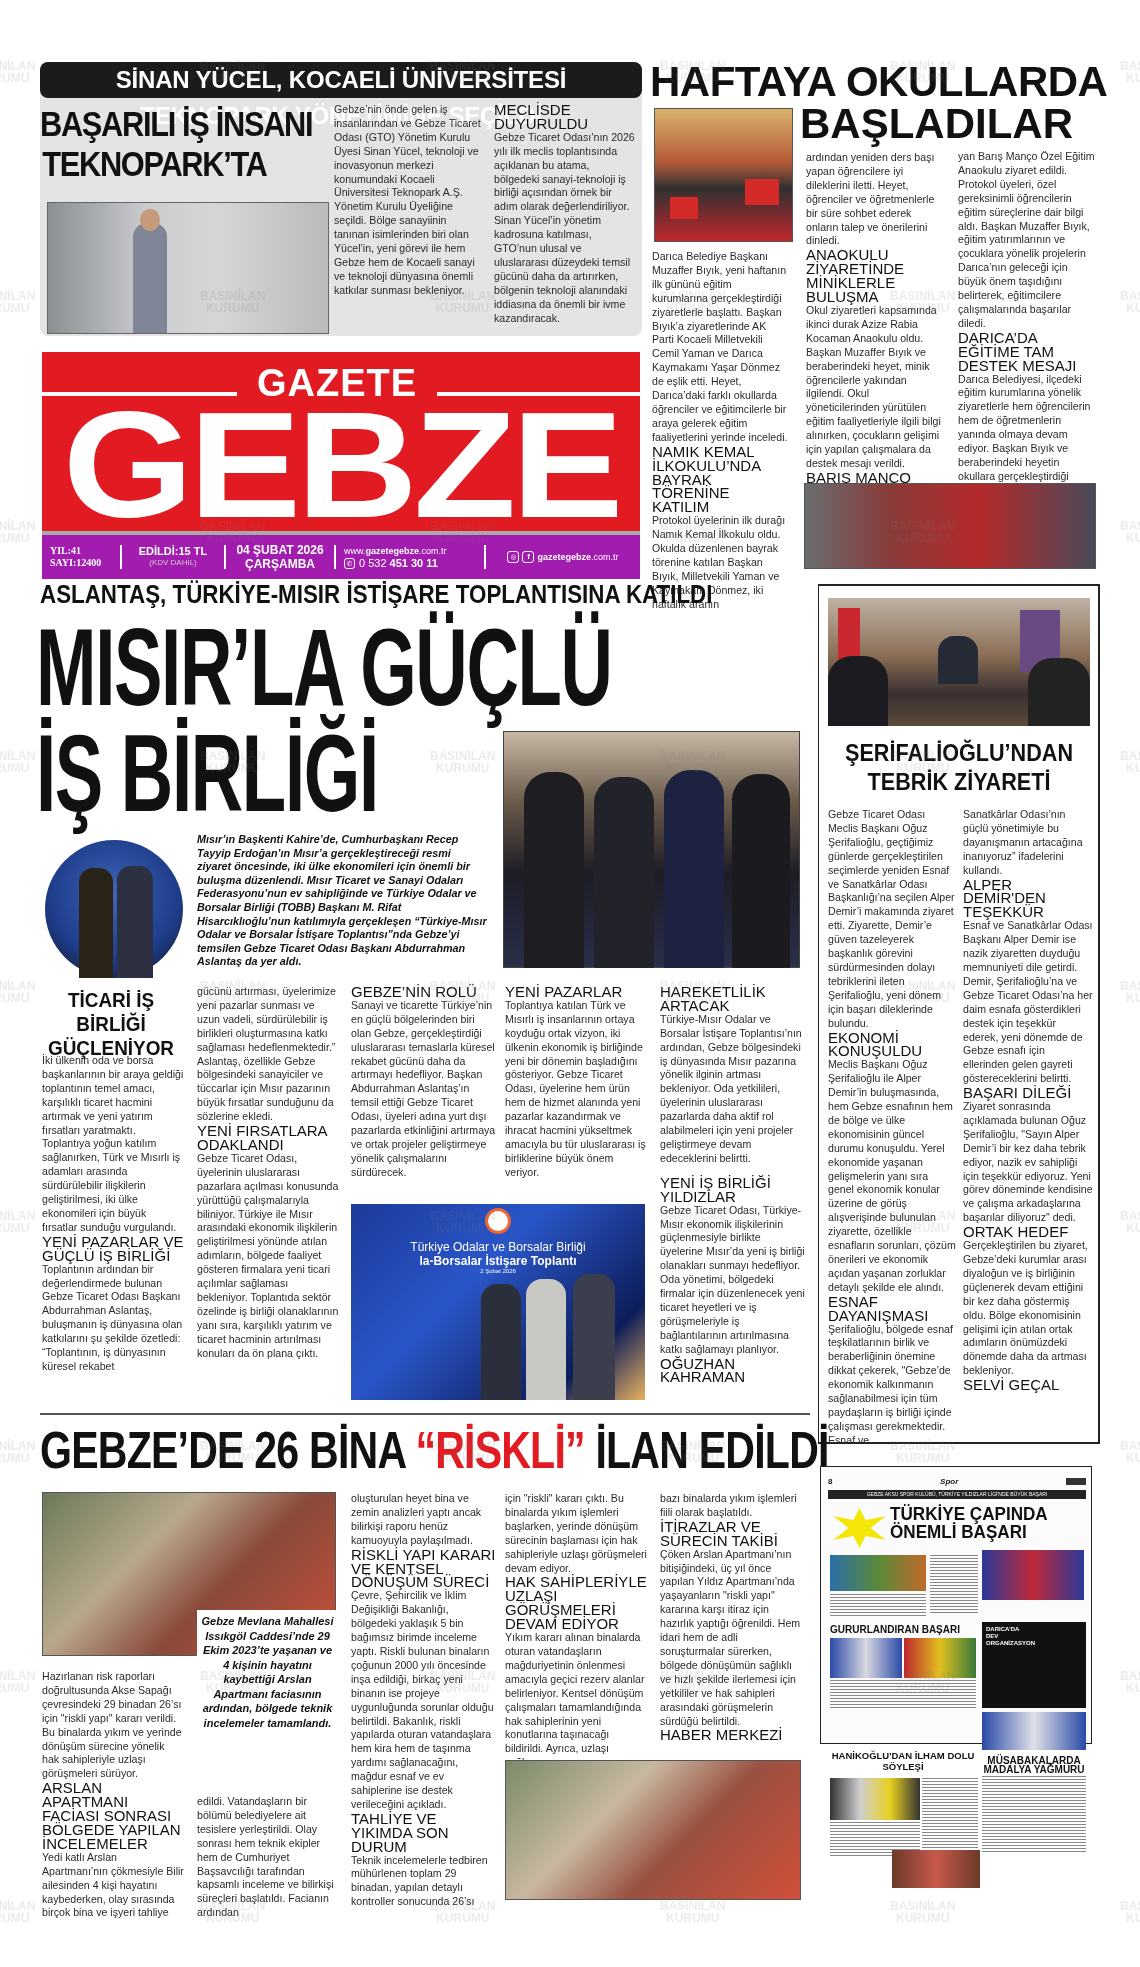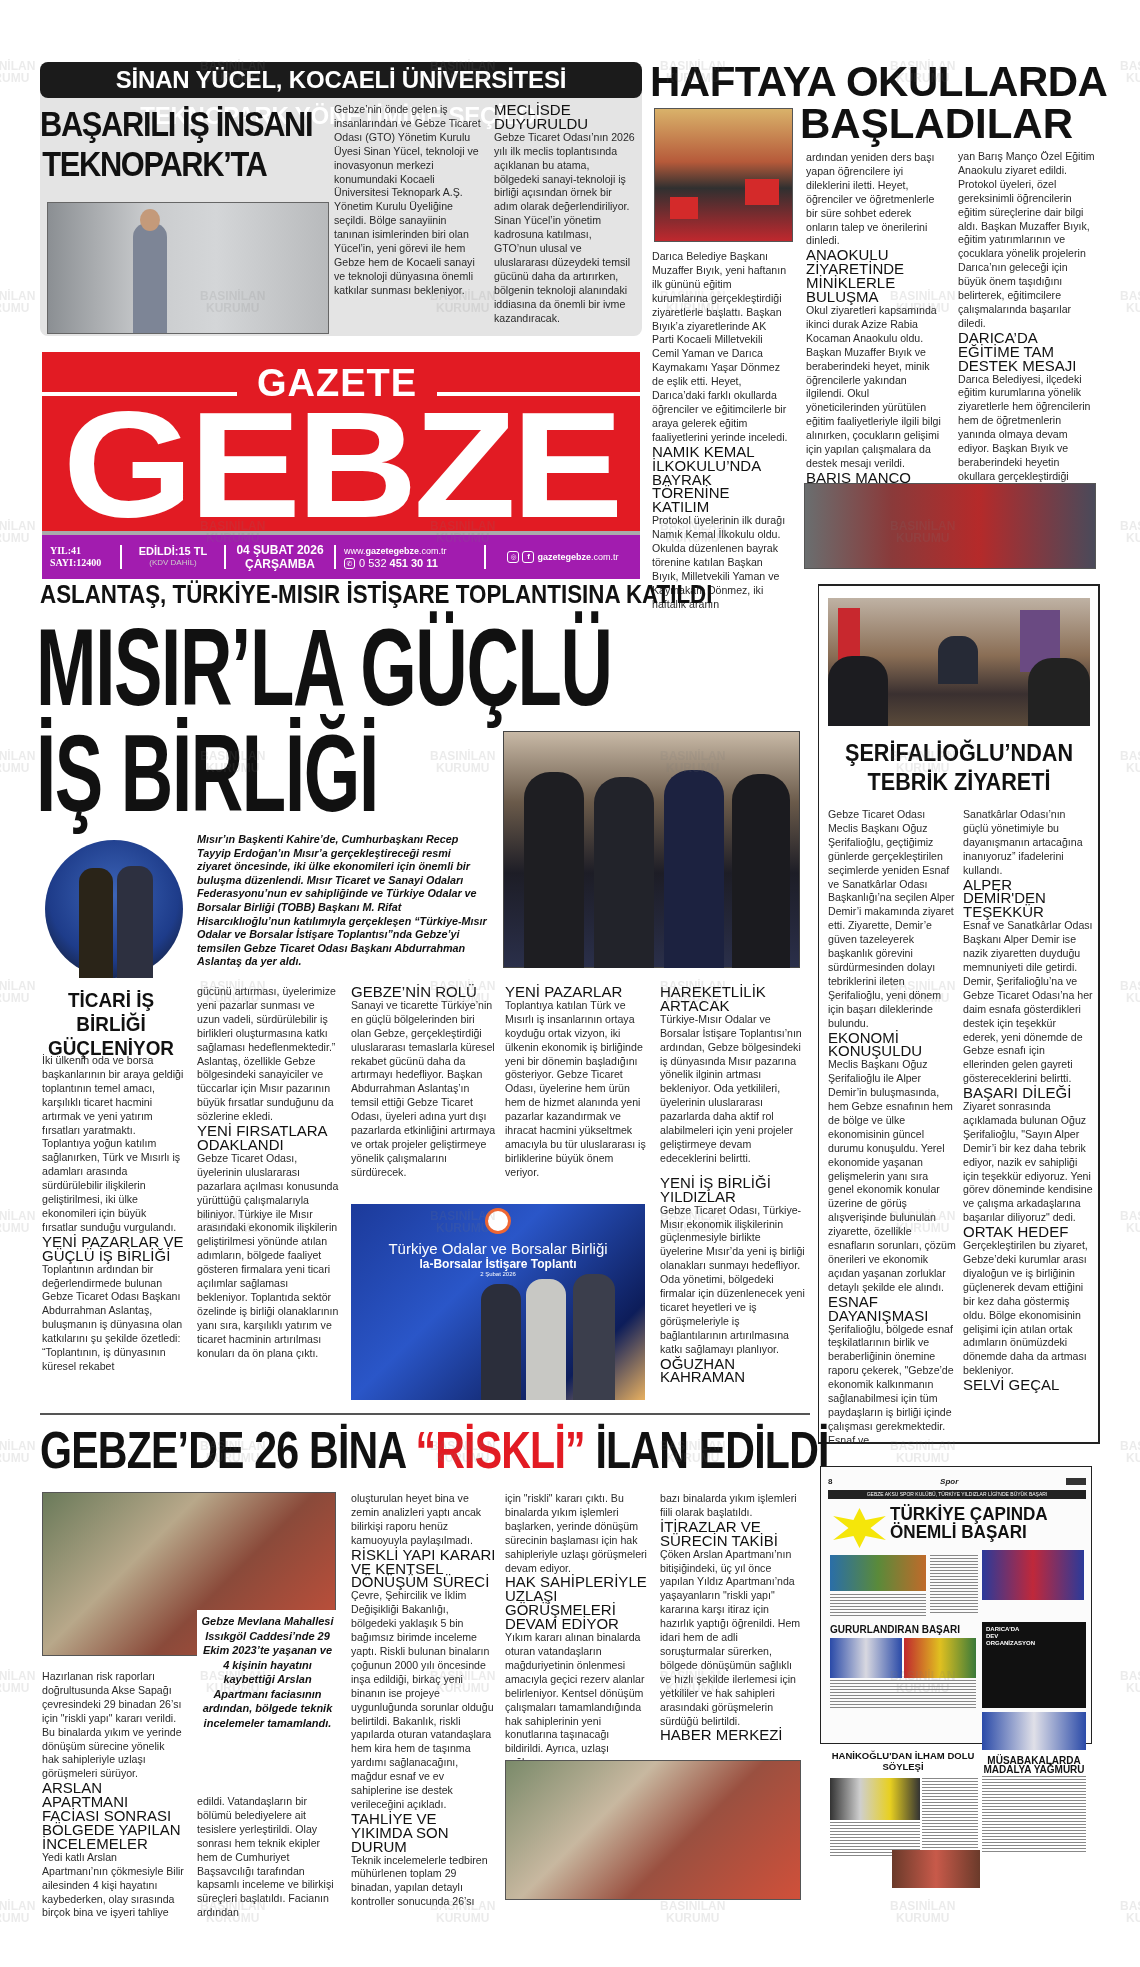--- a/index.html
+++ b/index.html
@@ -188,21 +188,21 @@
   <div class="sub">YENİ FIRSATLARA ODAKLANDI</div>
   <div class="txt">Gebze Ticaret Odası, üyelerinin uluslararası pazarlara açılması konusunda yürüttüğü çalışmalarıyla biliniyor. Türkiye ile Mısır arasındaki ekonomik ilişkilerin geliştirilmesi yönünde atılan adımların, bölgede faaliyet gösteren firmalara yeni ticari açılımlar sağlaması bekleniyor. Toplantıda sektör özelinde iş birliği olanaklarının yanı sıra, karşılıklı yatırım ve ticaret hacminin artırılması konuları da ön plana çıktı.</div>
 </div>
 <div class="abs" id="main-col3">
   <div class="sub">GEBZE’NİN ROLÜ</div>
   <div class="txt">Sanayi ve ticarette Türkiye’nin en güçlü bölgelerinden biri olan Gebze, gerçekleştirdiği uluslararası temaslarla küresel rekabet gücünü daha da artırmayı hedefliyor. Başkan Abdurrahman Aslantaş’ın temsil ettiği Gebze Ticaret Odası, üyeleri adına yurt dışı pazarlarda etkinliğini artırmaya ve ortak projeler geliştirmeye yönelik çalışmalarını sürdürecek.</div>
 </div>
 <div class="abs" id="main-photo2">
   <div style="position:absolute;left:0;top:0;width:294px;text-align:center;color:#fff;">
     <div style="width:26px;height:26px;border-radius:50%;background:#fff;margin:4px auto 6px;border:3px solid #e63;"></div>
-    <div style="font-size:15px;">Türkiye Odalar ve Borsalar Birliği</div>
+    <div style="font-size:12px;">Türkiye Odalar ve Borsalar Birliği</div>
     <div style="font-size:12px;font-weight:bold;">la-Borsalar İstişare Toplantı</div>
     <div style="font-size:6px;">2 Şubat 2026</div>
   </div>
   <div style="position:absolute;left:130px;top:80px;width:40px;height:116px;background:#2b2e3b;border-radius:16px 16px 0 0;"></div>
   <div style="position:absolute;left:175px;top:75px;width:40px;height:121px;background:#c8c8c4;border-radius:16px 16px 0 0;"></div>
   <div style="position:absolute;left:222px;top:70px;width:42px;height:126px;background:#3b3e4c;border-radius:16px 16px 0 0;"></div>
 </div>
 <div class="abs" id="main-col4">
   <div class="sub">YENİ PAZARLAR</div>
   <div class="txt">Toplantıya katılan Türk ve Mısırlı iş insanlarının ortaya koyduğu ortak vizyon, iki ülkenin ekonomik iş birliğinde yeni bir dönemin başladığını gösteriyor. Gebze Ticaret Odası, üyelerine hem ürün hem de hizmet alanında yeni pazarlar kazandırmak ve ihracat hacmini yükseltmek amacıyla bu tür uluslararası iş birliklerine büyük önem veriyor.</div>
@@ -226,21 +226,21 @@
 </div>
 <div class="abs" id="frame-title">
   <div>ŞERİFALİOĞLU’NDAN</div>
   <div>TEBRİK ZİYARETİ</div>
 </div>
 <div class="abs" id="frame-col1">
   <div class="txt">Gebze Ticaret Odası Meclis Başkanı Oğuz Şerifalioğlu, geçtiğimiz günlerde gerçekleştirilen seçimlerde yeniden Esnaf ve Sanatkârlar Odası Başkanlığı’na seçilen Alper Demir’i makamında ziyaret etti. Ziyarette, Demir’e güven tazeleyerek başkanlık görevini sürdürmesinden dolayı tebriklerini ileten Şerifalioğlu, yeni dönem için başarı dileklerinde bulundu.</div>
   <div class="sub">EKONOMİ KONUŞULDU</div>
   <div class="txt">Meclis Başkanı Oğuz Şerifalioğlu ile Alper Demir’in buluşmasında, hem Gebze esnafının hem de bölge ve ülke ekonomisinin güncel durumu konuşuldu. Yerel ekonomide yaşanan gelişmelerin yanı sıra genel ekonomik konular üzerine de görüş alışverişinde bulunulan ziyarette, özellikle esnafların sorunları, çözüm önerileri ve ekonomik açıdan yaşanan zorluklar detaylı şekilde ele alındı.</div>
   <div class="sub">ESNAF DAYANIŞMASI</div>
-  <div class="txt">Şerifalioğlu, bölgede esnaf teşkilatlarının birlik ve beraberliğinin önemine raporu çekerek, "Gebze’de ekonomik kalkınmanın sağlanabilmesi için tüm paydaşların iş birliği içinde çalışması gerekmektedir. Esnaf ve</div>
+  <div class="txt">Şerifalioğlu, bölgede esnaf teşkilatlarının birlik ve beraberliğinin önemine dikkat çekerek, "Gebze’de ekonomik kalkınmanın sağlanabilmesi için tüm paydaşların iş birliği içinde çalışması gerekmektedir. Esnaf ve</div>
 </div>
 <div class="abs" id="frame-col2">
   <div class="txt">Sanatkârlar Odası’nın güçlü yönetimiyle bu dayanışmanın artacağına inanıyoruz” ifadelerini kullandı.</div>
   <div class="sub">ALPER DEMİR'DEN TEŞEKKÜR</div>
   <div class="txt">Esnaf ve Sanatkârlar Odası Başkanı Alper Demir ise nazik ziyaretten duyduğu memnuniyeti dile getirdi. Demir, Şerifalioğlu’na ve Gebze Ticaret Odası’na her daim esnafa gösterdikleri destek için teşekkür ederek, yeni dönemde de Gebze esnafı için ellerinden gelen gayreti göstereceklerini belirtti.</div>
   <div class="sub">BAŞARI DİLEĞİ</div>
   <div class="txt">Ziyaret sonrasında açıklamada bulunan Oğuz Şerifalioğlu, "Sayın Alper Demir’i bir kez daha tebrik ediyor, nazik ev sahipliği için teşekkür ediyoruz. Yeni görev döneminde kendisine ve çalışma arkadaşlarına başarılar diliyoruz" dedi.</div>
   <div class="sub">ORTAK HEDEF</div>
   <div class="txt">Gerçekleştirilen bu ziyaret, Gebze’deki kurumlar arası diyaloğun ve iş birliğinin güçlenerek devam ettiğini bir kez daha göstermiş oldu. Bölge ekonomisinin gelişimi için atılan ortak adımların önümüzdeki dönemde daha da artması bekleniyor.</div>
   <div class="sub">SELVİ GEÇAL</div>

